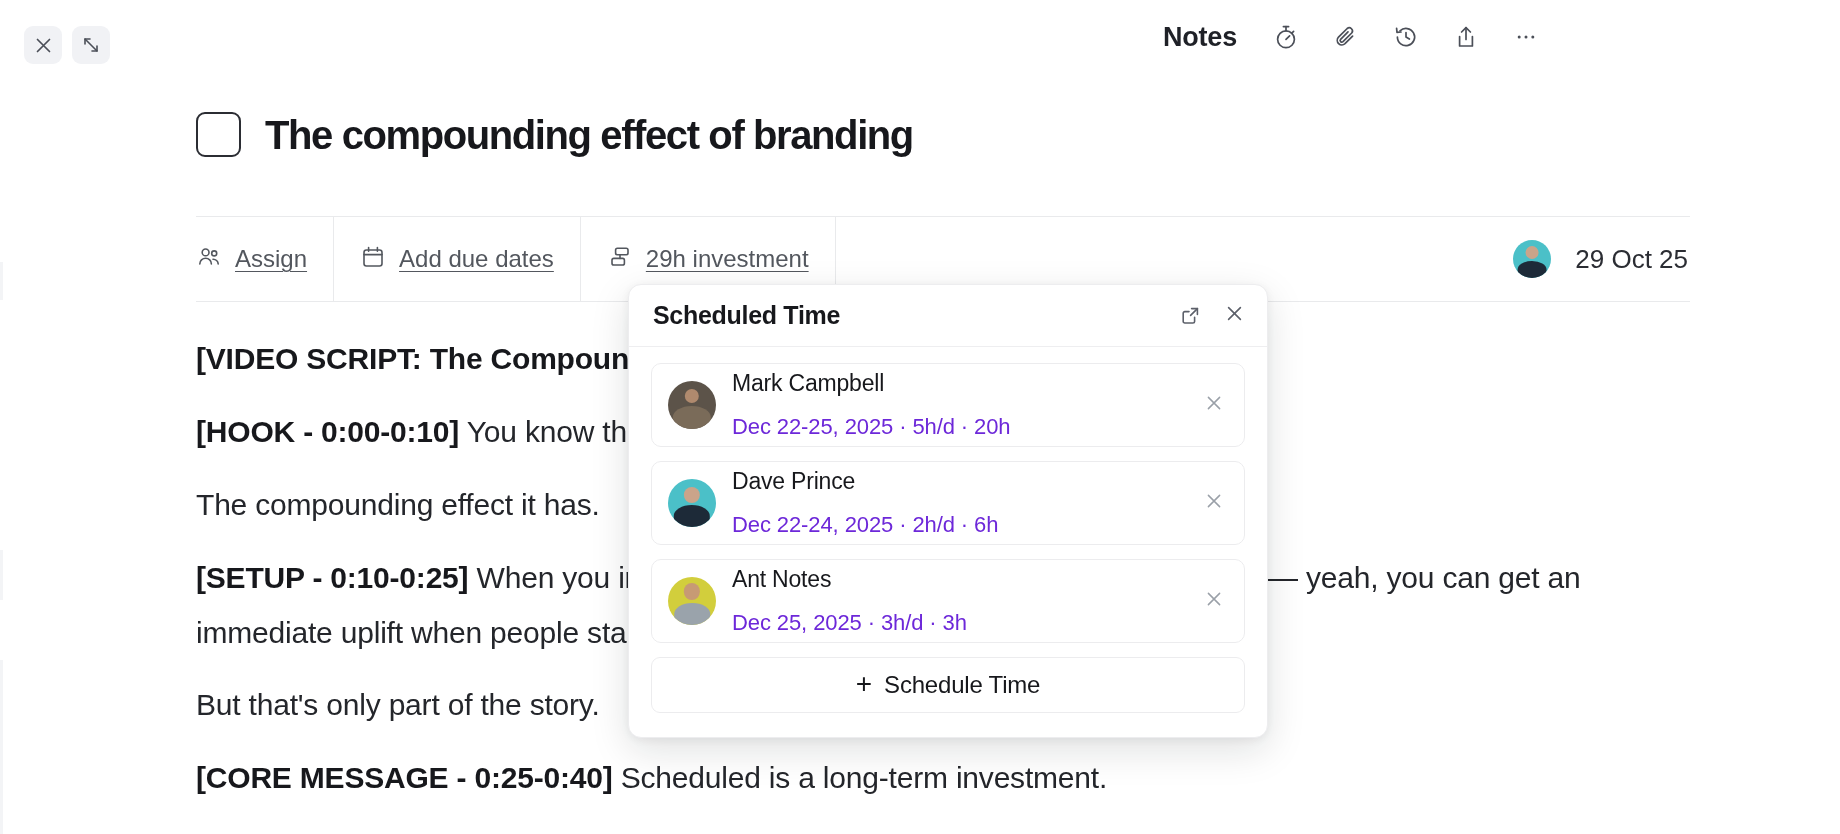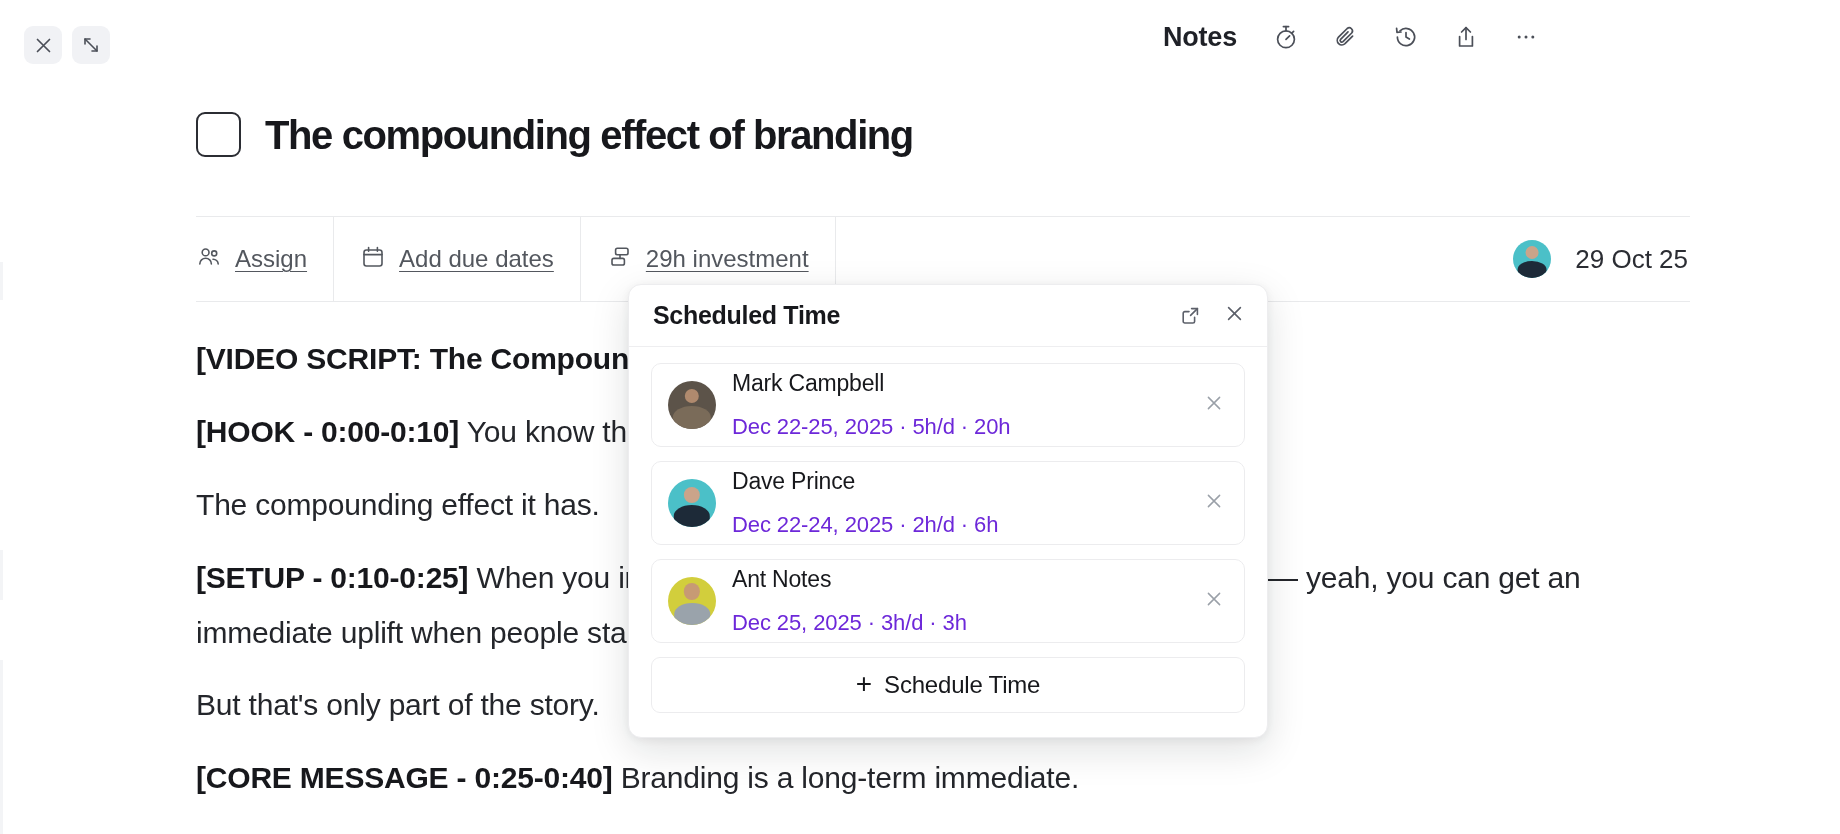--- a/index.html
+++ b/index.html
@@ -362,21 +362,21 @@
       <p>
         <b></b><span>The compounding effect it has.</span>
       </p>
       <p>
         <b>[SETUP - 0:10-0:25]</b><span> When you invest in your brand consistently and strategically — yeah, you can get an immediate uplift when people start talking about you again.</span>
       </p>
       <p>
         <b></b><span>But that's only part of the story.</span>
       </p>
       <p>
-        <b>[CORE MESSAGE - 0:25-0:40]</b><span> Branding is a long-term immediate.</span>
+        <b>[CORE MESSAGE - 0:25-0:40]</b><span> Scheduled is a long-term investment.</span>
       </p>
       <p>
         <b></b>
       </p>
     </div>
   </div>
 
   <div class="popover">
 
     <div class="pop-head">

